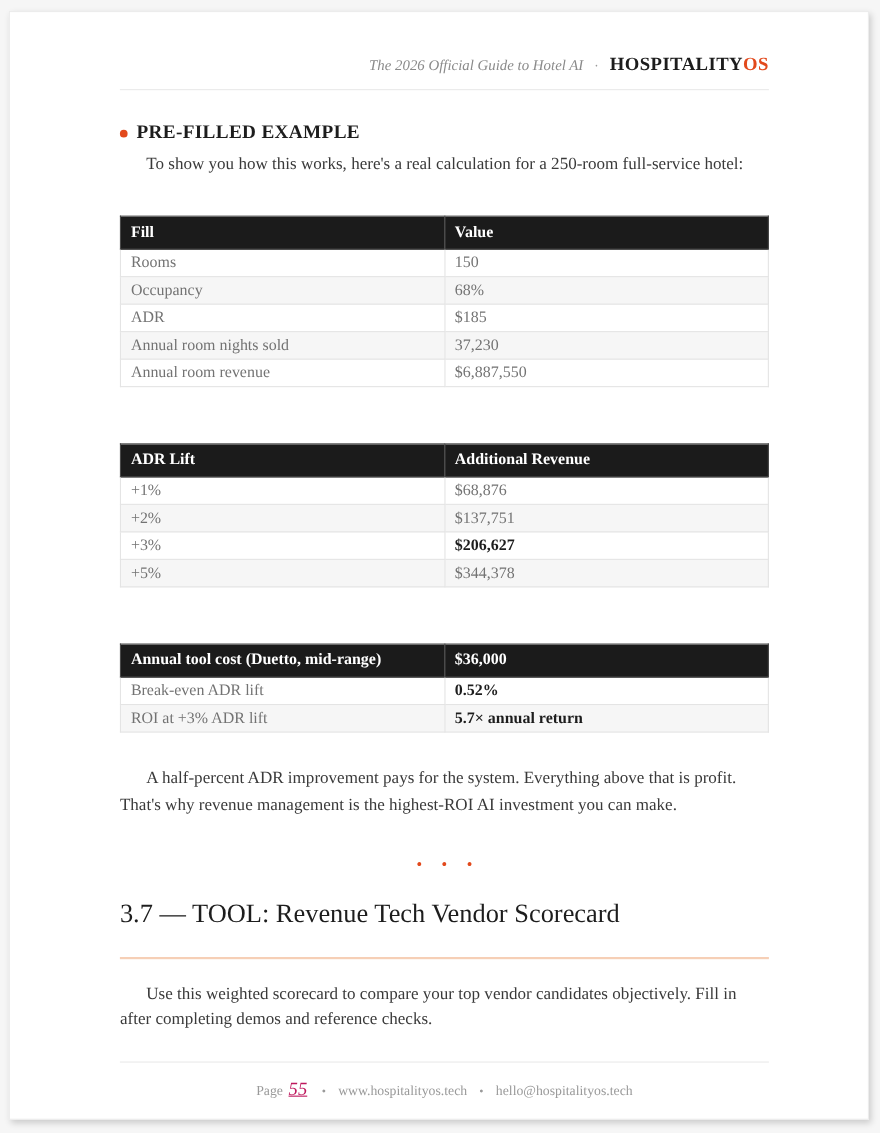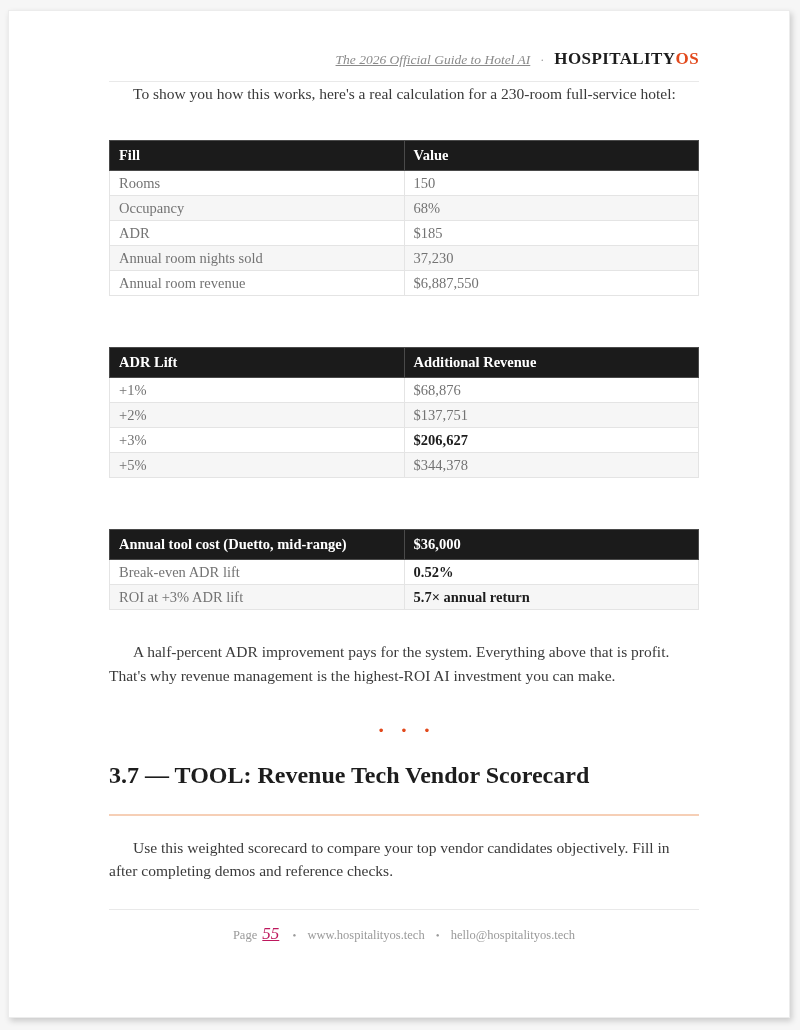--- a/index.html
+++ b/index.html
@@ -31,21 +31,21 @@
   
   .page-header{
     padding:38px 0 12px;
     border-bottom:1px solid #e9e9e9;
     display:flex;
     justify-content:flex-end;
     align-items:baseline;
     gap:10px;
     font-size:13.5px;
   }
-  .guide-title{ font-style:italic; color:#8a8a8a;text-decoration:underline; }
+  .guide-title{ font-style:italic; color:#8a8a8a; }
   .header-dot{ color:#9a9a9a; font-size:12px; }
   .brand{ font-weight:bold; letter-spacing:0.4px; color:#1c1c1c; font-size:17px; }
   .brand .accent{ color:var(--accent); }
   
   .section-title{
     margin:27px 0 8px;
     font-size:17.5px;
     font-weight:bold;
     color:#1d1d1d;
     letter-spacing:0.3px;
@@ -99,21 +99,21 @@
     color:var(--accent);
     font-size:22px;
     font-weight:bold;
     word-spacing:10px;
     margin:24px 0 16px;
     text-indent:0;
   }
   
   .chapter-title{
     font-size:24px;
-    font-weight:bold;
+    font-weight:normal;
     color:#1d1d1d;
     margin:0 0 25px;
   }
   .salmon-rule{
     border:none;
     border-top:2px solid var(--salmon);
     margin:0 0 20px;
   }
   .scorecard-intro{ margin-bottom:0; }
   
@@ -139,22 +139,26 @@
 
 <div class="page-card">
   <div class="content">
 
     <div class="page-header">
       <span class="guide-title">The 2026 Official Guide to Hotel AI</span>
       <span class="header-dot">·</span>
       <span class="brand"><span>HOSPITALITY</span><span class="accent">OS</span></span>
     </div>
 
-
-    <p class="intro">To show you how this works, here's a real calculation for a 230-room full-service hotel:</p>
+    <div class="section-title">
+      <span class="bullet-dot"></span>
+      <span>PRE-FILLED EXAMPLE</span>
+    </div>
+
+    <p class="intro">To show you how this works, here's a real calculation for a 250-room full-service hotel:</p>
 
     <table class="tbl-1">
         <thead>
           <tr>
             <th>Fill</th>
             <th>Value</th>
           </tr>
         </thead>
         <tbody>
           <tr>

